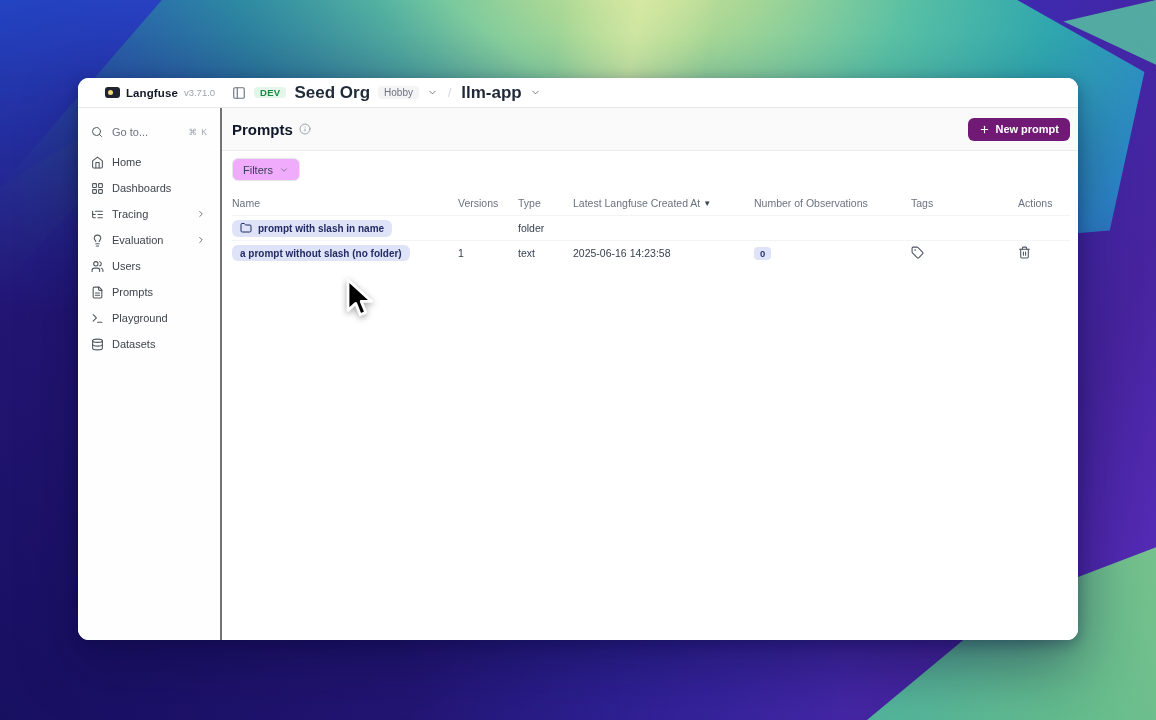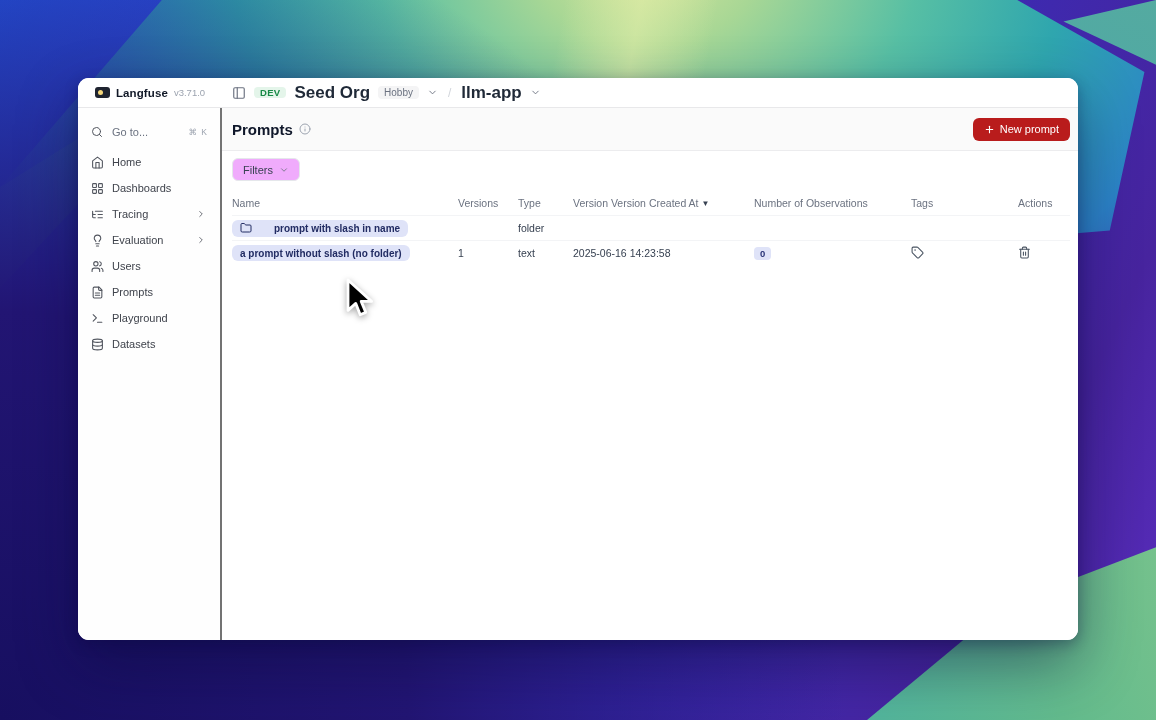--- a/index.html
+++ b/index.html
@@ -9,21 +9,21 @@
   .bg-mountain { background:radial-gradient(ellipse 62% 78% at 56% -6%, #d9e59b 0%, #a8d795 16%, #57bfa4 38%, #2fa6ae 58%, #2c84c8 78%, rgba(44,80,200,0) 100%); clip-path:polygon(14% 0, 88% 0, 99% 10%, 96% 32%, 74% 35%, 46% 37%, 16% 47%, 0 55%, 0 26%); }
   .bg-ray { background:linear-gradient(100deg, rgba(230,240,170,0) 44%, rgba(230,240,170,.55) 50%, rgba(230,240,170,0) 56%); clip-path:polygon(40% 0, 75% 0, 70% 34%, 48% 34%); }
   .bg-left-streak { background:linear-gradient(115deg, rgba(70,176,156,0) 0%, #46b09c 45%, #5fbf9d 55%, rgba(70,176,156,0) 100%); clip-path:polygon(0 26%, 9% 17%, 11% 21%, 0 40%); }
   .bg-bottom-left { background:radial-gradient(circle at 0% 100%, #170f60 0%, #221573 30%, rgba(34,21,115,0) 62%); }
   .bg-bottom-right { background:linear-gradient(70deg,#1f9fc4 0%,#37aab4 40%,#63bb8d 75%,#8cc98b 100%); clip-path:polygon(75% 100%, 87% 84%, 100% 76%, 100% 100%); }
   .bg-right-teal { background:linear-gradient(20deg,#2da8c0,#56b9a0); clip-path:polygon(92% 3%, 100% 0, 100% 9%); opacity:.9; }
 
   
   .window { position:absolute; left:78px; top:78px; width:1000px; height:562px; background:#ffffff; border-radius:11px; box-shadow:0 24px 60px rgba(10,8,60,.45), 0 4px 14px rgba(10,8,60,.30); display:flex; flex-direction:column; overflow:hidden; }
   .topbar { height:30px; flex:0 0 30px; display:flex; align-items:stretch; border-bottom:1px solid #e8e8ea; background:#fff; }
-  .topbar-logo-zone { width:144px; flex:0 0 144px; display:flex; align-items:center; padding:0 17px; gap:6px; }
+  .topbar-logo-zone { width:144px; flex:0 0 144px; display:flex; align-items:center; padding:0 27px; gap:6px; }
   .logo-mark { width:15px; height:11px; border-radius:3px; background:#1f2430; position:relative; flex:0 0 15px; }
   .logo-mark::after { content:""; position:absolute; left:3px; top:3px; width:5px; height:5px; border-radius:50%; background:#f6d87c; }
   .logo-name { font-size:11.5px; font-weight:700; color:#111827; letter-spacing:.1px; }
   .logo-version { font-size:9.5px; color:#9ca3af; }
   .topbar-nav { flex:1; display:flex; align-items:center; gap:8px; padding:0 10px; }
   .icon { display:inline-flex; align-items:center; justify-content:center; color:#6b7280; }
   .icon svg { display:block; }
   .env-badge { font-size:9.5px; font-weight:700; color:#198a47; background:#e4f5ea; border-radius:4px; padding:0 6px; letter-spacing:.3px; }
   .org-name, .project-name { font-size:17px; font-weight:600; color:#1f2937; }
   .plan-badge { font-size:10px; color:#6b7280; background:#f4f4f5; border-radius:4px; padding:1px 6px; }
@@ -39,32 +39,32 @@
   .side-shortcut { font-size:8.5px; color:#9ca3af; letter-spacing:1px; }
   .side-chevron { color:#9ca3af; }
   .goto { color:#6b7280; margin-bottom:4px; }
 
   
   .main { flex:1; display:flex; flex-direction:column; background:#fff; min-width:0; }
   .page-header { height:43px; flex:0 0 43px; background:#fafafa; border-bottom:1px solid #ececee; display:flex; align-items:center; padding:0 8px 0 10px; }
   .page-title { font-size:15px; font-weight:700; color:#0f172a; margin-right:6px; }
   .title-info { color:#9ca3af; }
   .spacer { flex:1; }
-  .btn-primary { display:inline-flex; align-items:center; gap:5px; background:#b91c1c; color:#fff; border:none; border-radius:6px; font-size:11px; font-weight:400; padding:5.5px 11px; cursor:pointer; font-family:inherit;margin-left:40px; }
+  .btn-primary { display:inline-flex; align-items:center; gap:5px; background:#701a75; color:#fff; border:none; border-radius:6px; font-size:11px; font-weight:700; padding:5.5px 11px; cursor:pointer; font-family:inherit;margin-left:40px; }
   .btn-primary .icon { color:#fff; }
   .filters-row { padding:7px 10px 4px; display:flex; align-items:center; }
   .btn-filters { display:inline-flex; align-items:center; gap:6px; background:#f0abfc; border:1px solid #e5e7eb; border-radius:6px; color:#374151; font-size:11px; padding:4.5px 10px; cursor:pointer; font-family:inherit; }
 
   .table { margin:6px 8px 0 10px; }
   .thead, .trow { display:grid; grid-template-columns:226px 60px 55px 181px 157px 107px 1fr; align-items:center; }
   .thead { height:24px; }
   .th { font-size:10.5px; color:#6b7280; white-space:nowrap; display:flex; align-items:center; gap:3px; }
   .sort-ind { font-size:8px; color:#374151; }
   .trow { height:25px; border-top:1px solid #f3f4f6; font-size:10.5px; color:#374151; }
-  .name-pill { display:inline-flex; align-items:center; gap:22px; background:#dfe3f8; color:#222c63; border-radius:6px; padding:2.5px 8px; font-size:10px; font-weight:700; max-width:100%; cursor:pointer; }
+  .name-pill { display:inline-flex; align-items:center; gap:6px; background:#dfe3f8; color:#222c63; border-radius:6px; padding:2.5px 8px; font-size:10px; font-weight:700; max-width:100%; cursor:pointer; }
   .name-pill .icon { color:#222c63; }
   .obs-badge { display:inline-block; background:#dfe3f8; color:#2b3578; border-radius:4px; padding:1px 6px; font-size:9.5px; font-weight:600; }
   .cell-action .icon { cursor:pointer; color:#4b5563; }
 
   
   .cursor { position:absolute; left:344px; top:278px; pointer-events:none; filter:drop-shadow(0 2px 3px rgba(0,0,0,.35)); }
 </style>
 </head>
 <body>
 
@@ -263,21 +263,21 @@
             <span class="th">
                 <span>Name</span>
               </span>
             <span class="th">
                 <span>Versions</span>
               </span>
             <span class="th">
                 <span>Type</span>
               </span>
             <span class="th">
-                <span>Version Version Created At</span>
+                <span>Latest Langfuse Created At</span>
                 <span class="sort-ind">▼</span>
               </span>
             <span class="th">
                 <span>Number of Observations</span>
               </span>
             <span class="th">
                 <span>Tags</span>
               </span>
             <span class="th">
                 <span>Actions</span>

